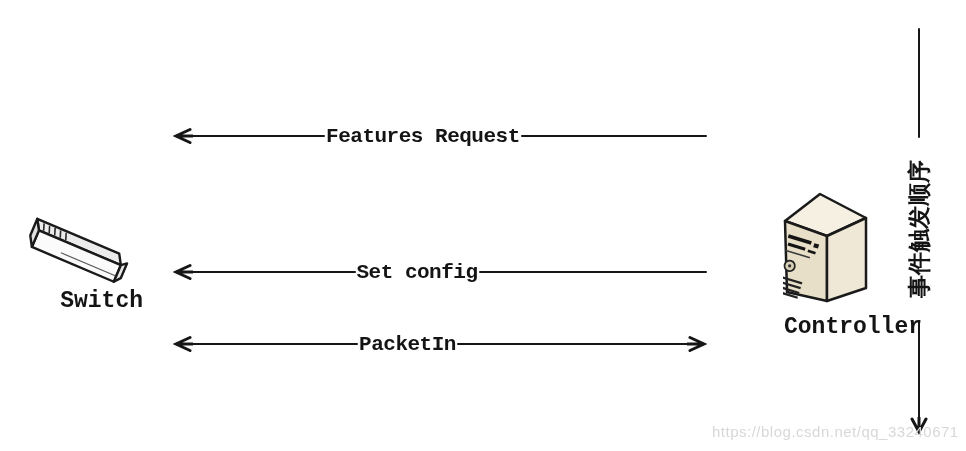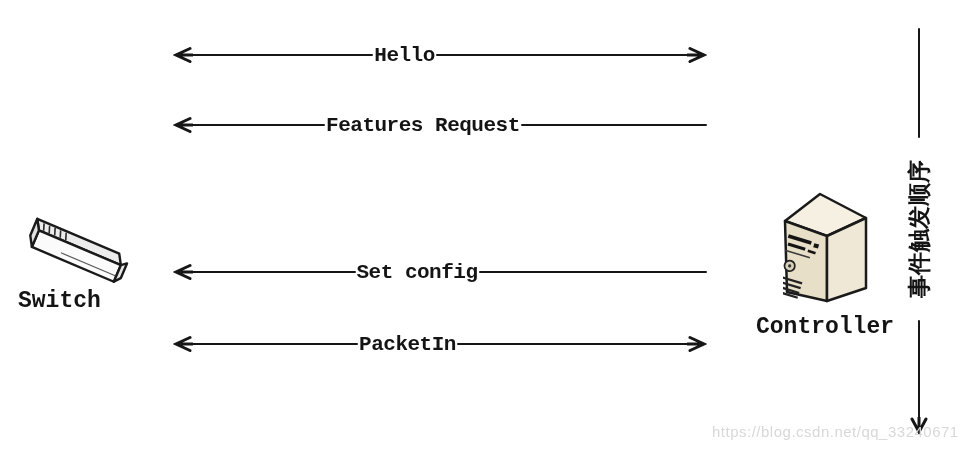--- a/index.html
+++ b/index.html
@@ -11,23 +11,23 @@
   .seg{height:2.8px;background:#161616;border-radius:1px;}
   .segL{flex:0.72;}
   .segR{flex:1;}
   .head{flex:0 0 auto;display:flex;align-items:center;}
   .headL{margin-right:-2px;}
   .headR{margin-left:-2px;}
   .lbl{white-space:nowrap;font-size:21px;font-weight:700;color:#141414;padding:0 1px;
        letter-spacing:-0.5px;line-height:1;}
 
   
-  .node-label{position:absolute;text-align:left;font-size:23px;font-weight:700;color:#141414;}
+  .node-label{position:absolute;text-align:right;font-size:23px;font-weight:700;color:#141414;}
   #switch-label{left:18px;top:288px;width:125px;}
-  #controller-label{left:756px;top:314px;width:142px;}
+  #controller-label{left:780px;top:314px;width:142px;}
   .icon-wrap{position:absolute;}
   #switch-icon{left:26px;top:206px;}
   #controller-icon{left:783px;top:191px;}
 
   
   .timeline{position:absolute;left:905px;top:28px;height:406px;width:28px;
             display:flex;flex-direction:column;align-items:center;}
   .vseg{width:2.8px;background:#161616;border-radius:1px;}
   .vseg-top{height:110px;}
   .vseg-bottom{flex:1;}
@@ -40,37 +40,22 @@
 
   
   .watermark{position:absolute;left:712px;top:423px;font-size:15px;letter-spacing:0.5px;
              color:#d8d8d8;font-family:"Liberation Sans","DejaVu Sans",sans-serif;text-align:right;}
 </style>
 </head>
 <body>
 
 <div id="canvas">
 
-  <div class="msg" style="top:42px">
-    <span class="head headL">
-      <svg width="20" height="18" viewBox="0 0 20 18">
-          <path d="M17 2.5 L3 9 L17 15.5 M3 9 H20" fill="none" stroke="#161616" stroke-width="3" stroke-linecap="round"></path>
-        </svg>
-    </span>
-    <span class="seg segL"></span>
-    <span class="lbl">Hello</span>
-    <span class="seg segR"></span>
-    <span class="head headR">
-      <svg width="20" height="18" viewBox="0 0 20 18">
-          <path d="M3 2.5 L17 9 L3 15.5 M0 9 H17" fill="none" stroke="#161616" stroke-width="3" stroke-linecap="round"></path>
-        </svg>
-    </span>
-  </div>
 
-  <div class="msg" style="top:112px">
+  <div class="msg" style="top:123px">
     <span class="head headL">
       <svg width="20" height="18" viewBox="0 0 20 18">
           <path d="M17 2.5 L3 9 L17 15.5 M3 9 H20" fill="none" stroke="#161616" stroke-width="3" stroke-linecap="round"></path>
         </svg>
     </span>
     <span class="seg segL"></span>
     <span class="lbl">Features Request</span>
     <span class="seg segR"></span>
   </div>
 

